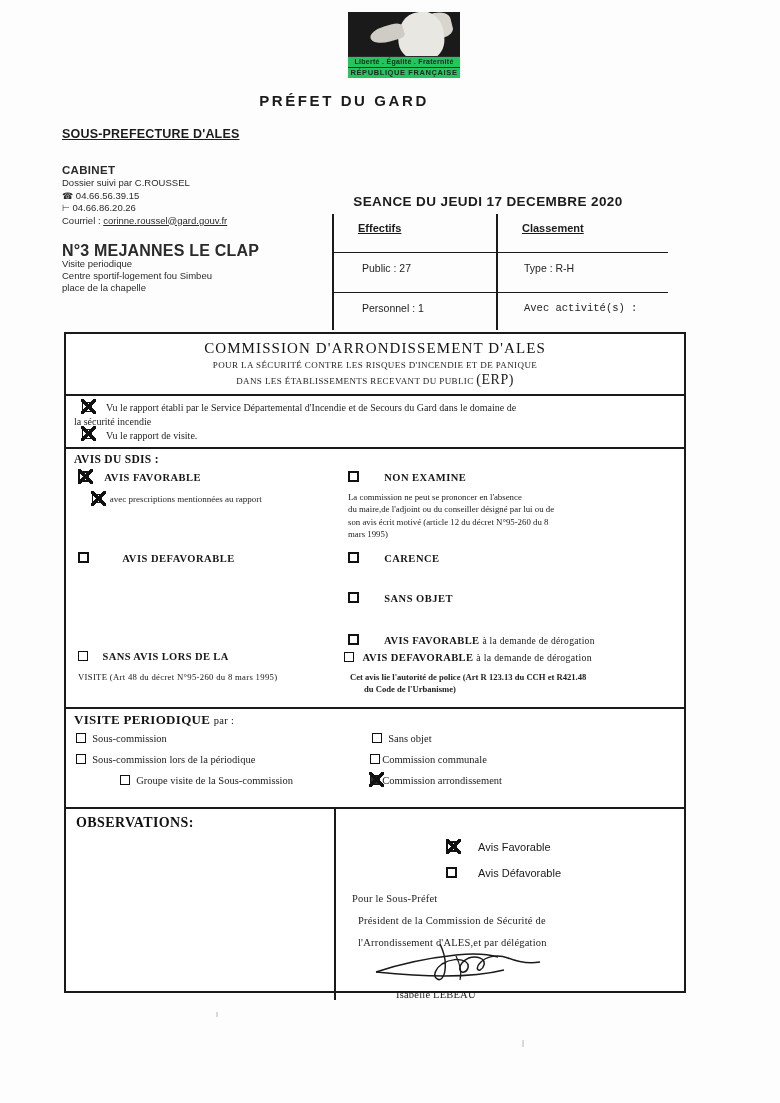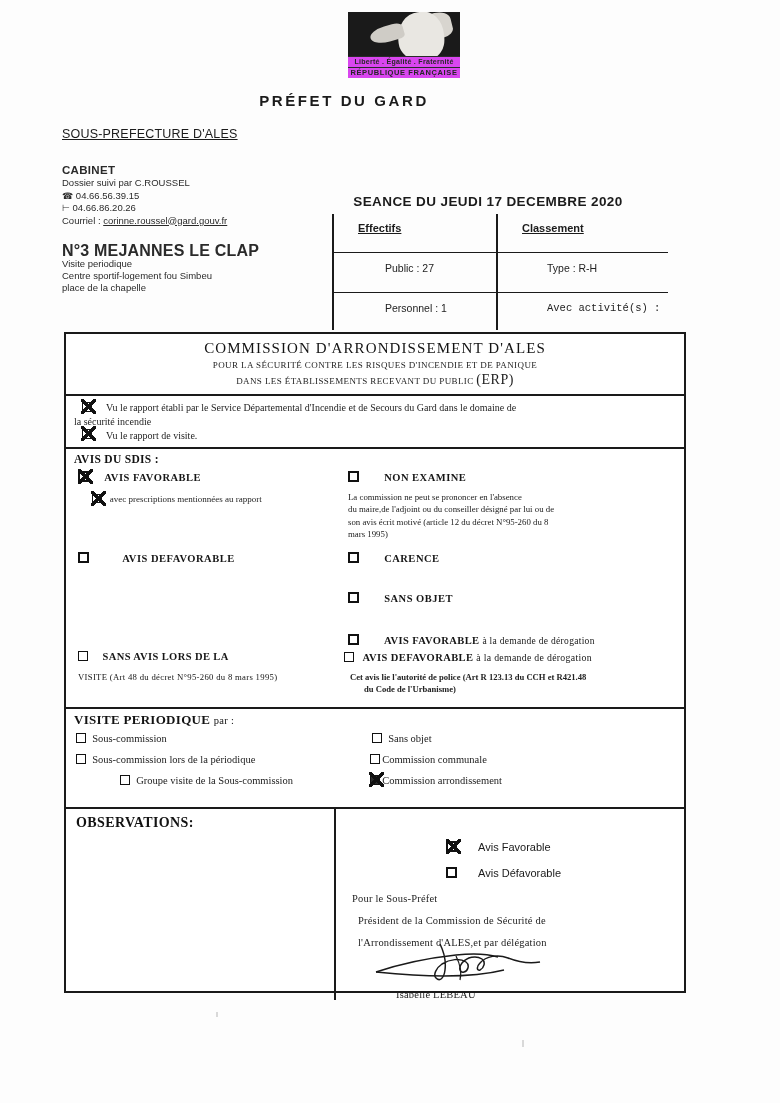--- a/index.html
+++ b/index.html
@@ -56,21 +56,21 @@
     left: 22px; top: 14px;
     width: 34px; height: 16px;
     background: #cfccc6;
     border-radius: 50% 30% 20% 55%;
     transform: rotate(-16deg);
   }
   .logo-motto, .logo-republique {
     font-size: 7px;
     letter-spacing: 0.3px;
     color: #262626;
-    background: #d946ef;
+    background: #22c55e;
     border-top: 1px solid #2a2a2a;
     line-height: 10px;
     font-weight: bold;
     white-space: nowrap;
     overflow: hidden;
   }
   .logo-republique { font-size: 7.5px; letter-spacing: 0.6px; }
 
   .prefet-title {
     position: absolute;
@@ -80,21 +80,21 @@
     font-size: 15px;
     font-weight: bold;
     letter-spacing: 2.6px;
     color: #1b1b1b;
   }
 
   .sous-prefecture {
     position: absolute;
     left: 62px; top: 127px;
     font-size: 12.5px;
-    font-weight: normal;
+    font-weight: bold;
     letter-spacing: 0.2px;
     text-decoration: underline;
     color: #1b1b1b;
   }
 
   .cabinet-block {
     position: absolute;
     left: 62px; top: 163px;
     width: 250px;
     font-size: 9.5px;
@@ -162,21 +162,20 @@
   .eff-col { position: absolute; }
   .eff-head {
     font-size: 11px;
     font-weight: bold;
     text-decoration: underline;
     color: #1b1b1b;
   }
   .eff-cell {
     font-size: 10.5px;
     color: #232323;
-    margin-left: 23px;
   }
 
   
   .main-box {
     position: absolute;
     left: 64px; top: 332px;
     width: 622px; height: 661px;
     border: 2px solid #1a1a1a;
     background: #ffffff;
     box-sizing: border-box;

